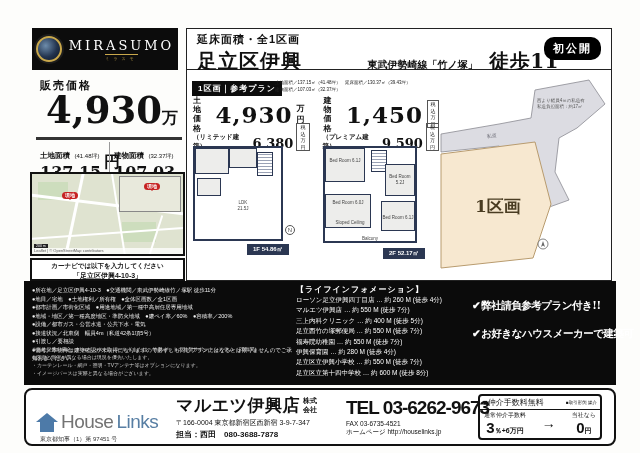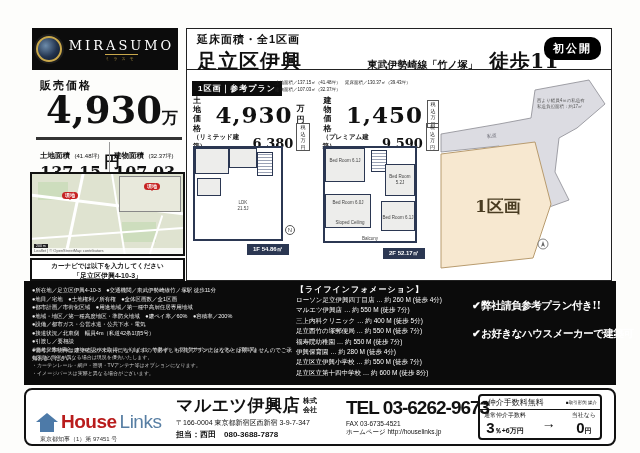--- a/index.html
+++ b/index.html
@@ -89,21 +89,21 @@
   .check-line { font-size:10.5px; letter-spacing:-0.5px; margin-bottom:14px; white-space:nowrap; }
   .check-ic { margin-right:1px; }
 
   
   .footer { position:absolute; left:24px; top:388px; width:592px; height:58px; border:2px solid #111; border-radius:8px; background:#fff; display:flex; align-items:center; }
   .hl-block { width:150px; padding-left:10px; }
   .hl-logo { display:flex; align-items:flex-end; gap:3px; }
   .house-ic { width:22px; height:20px; position:relative; }
   .house-ic .roof { position:absolute; left:0; top:0; width:0; height:0; border-left:11px solid transparent; border-right:11px solid transparent; border-bottom:9px solid #4d7aa8; }
   .house-ic .body { position:absolute; left:4px; top:9px; width:14px; height:10px; background:#4d7aa8; }
-  .hl-house { font-size:19px; font-weight:bold; color:#b91c1c; letter-spacing:-0.5px; }
+  .hl-house { font-size:19px; font-weight:normal; color:#737373; letter-spacing:-0.5px; }
   .hl-links { font-size:19px; color:#577ea3; letter-spacing:-0.5px;margin-top:20px; }
   .hl-license { font-size:6px; color:#333; margin-top:2px; padding-left:4px; }
   .co-block { width:170px; }
   .co-name-row { display:flex; align-items:center; gap:3px; }
   .co-name { font-size:17px; font-weight:bold; letter-spacing:0.5px; }
   .co-suffix { font-size:7px; font-weight:bold; line-height:1.15; }
   .co-addr { font-size:7px; margin-top:1px; }
   .co-contact { font-size:8px; font-weight:bold; margin-top:1px; }
   .tel-block { width:128px; }
   .tel-main { font-size:19px; font-weight:bold; letter-spacing:-1px; white-space:nowrap; }

